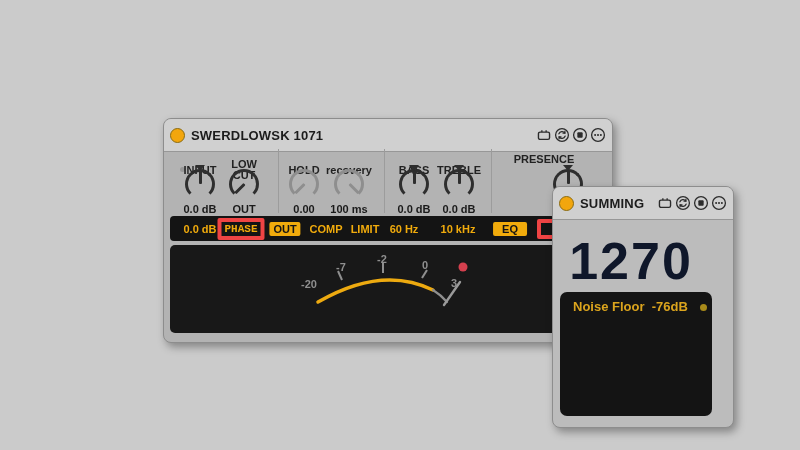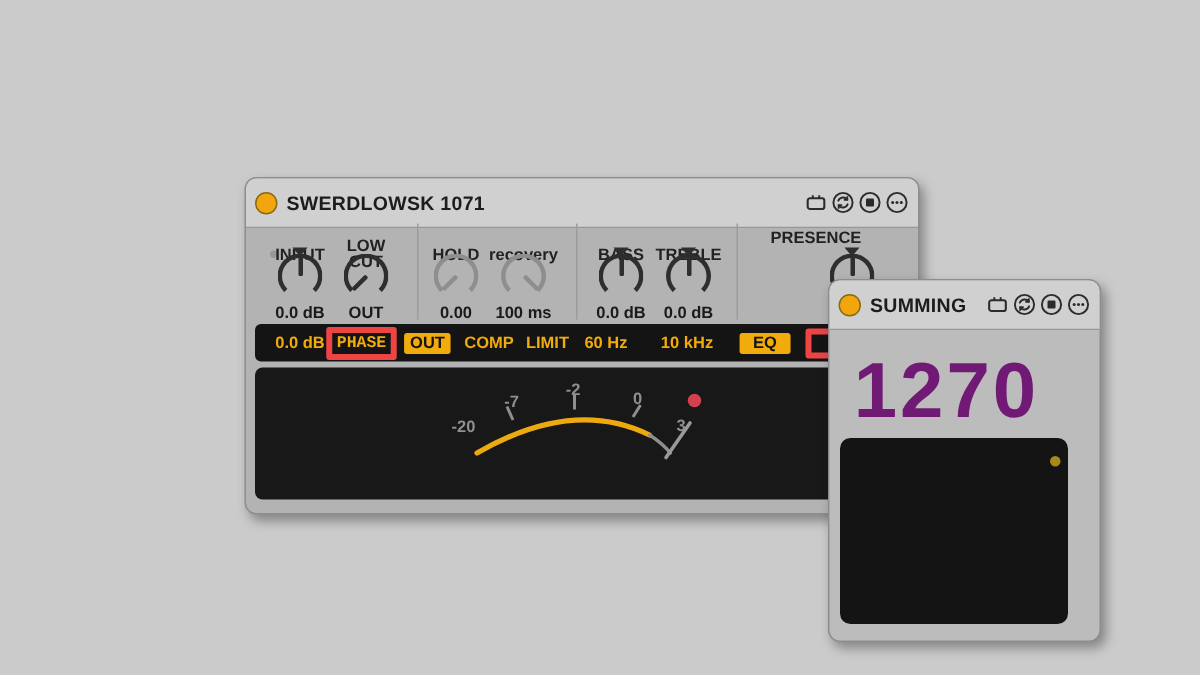--- a/index.html
+++ b/index.html
@@ -31,21 +31,21 @@
   .blackrow{position:absolute;left:6px;top:97px;width:438px;height:25px;background:#141414;border-radius:4px;}
   .rowitem{position:absolute;top:50%;transform:translate(-50%,-50%);font-size:11px;font-weight:bold;color:#f1ab0c;white-space:nowrap;}
   .rowitem.outline{border:4px solid #ef4444;border-radius:2px;padding:1px 3px;font-family:Liberation Mono, monospace;}
   .rowitem.filled{background:#f1ab0c;color:#141414;border-radius:2px;padding:1px 4px;}
   .rowitem.wide{padding:1px 9px;}
   .rowitem.stub{width:8px;height:10px;}
   
   .vupanel{position:absolute;left:6px;top:126px;width:438px;height:88px;background:#181818;border-radius:5px;}
   .vupanel svg{position:absolute;inset:0;}
   
-  .bignum{position:absolute;top:44px;left:78px;transform:translateX(-50%);font-size:52px;font-weight:bold;color:#701a75;letter-spacing:2px;}
+  .bignum{position:absolute;top:44px;left:78px;transform:translateX(-50%);font-size:52px;font-weight:bold;color:#0f172a;letter-spacing:2px;}
   .blackpanel{position:absolute;left:7px;top:105px;width:152px;height:124px;background:#141414;border-radius:7px;}
   .npline{position:absolute;left:13px;font-size:13px;font-weight:bold;color:#dba41d;white-space:pre;}
   .npline.l1{top:7px;}
   .npline.l2{top:34px;}
   .npled{position:absolute;left:140px;top:12px;width:7px;height:7px;border-radius:50%;background:#a88a1a;}
 </style>
 </head>
 <body>
 
 <div class="stage">
@@ -215,17 +215,18 @@
               <circle cx="7.5" cy="7.5" r="6" fill="none" stroke="#2b2b2b" stroke-width="1.2"></circle>
               <circle cx="4.8" cy="7.5" r="0.95" fill="#2b2b2b"></circle>
               <circle cx="7.5" cy="7.5" r="0.95" fill="#2b2b2b"></circle>
               <circle cx="10.2" cy="7.5" r="0.95" fill="#2b2b2b"></circle>
             </svg>
         </span>
       </span>
     </div>
     <div class="bignum">1270</div>
     <div class="blackpanel">
+      <div class="npline l1">Noise Floor  -76dB</div>
       <span class="npled"></span>
     </div>
   </section>
 
 </div>
 
 </body></html>

